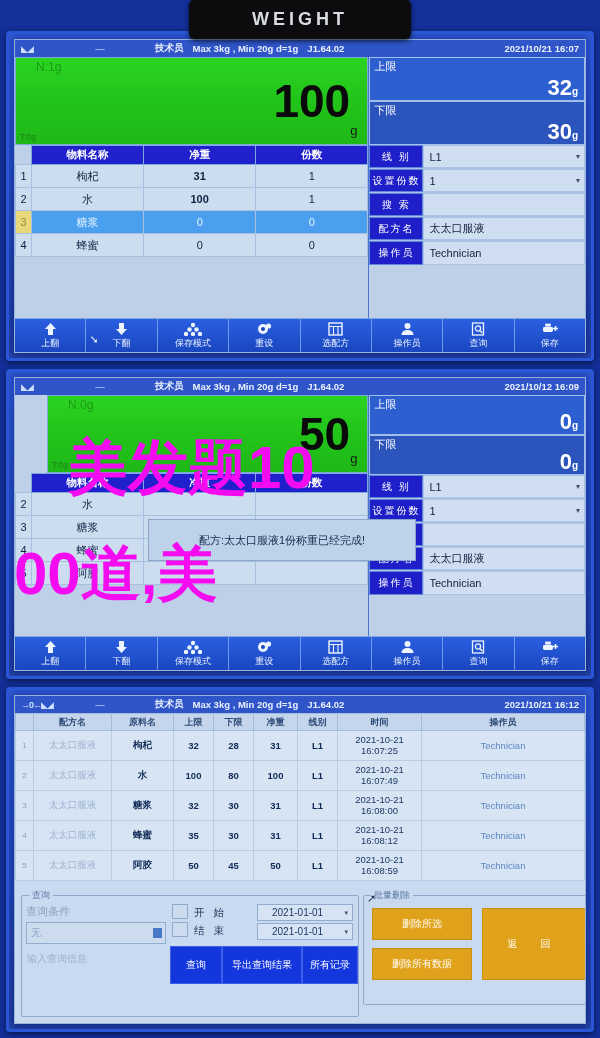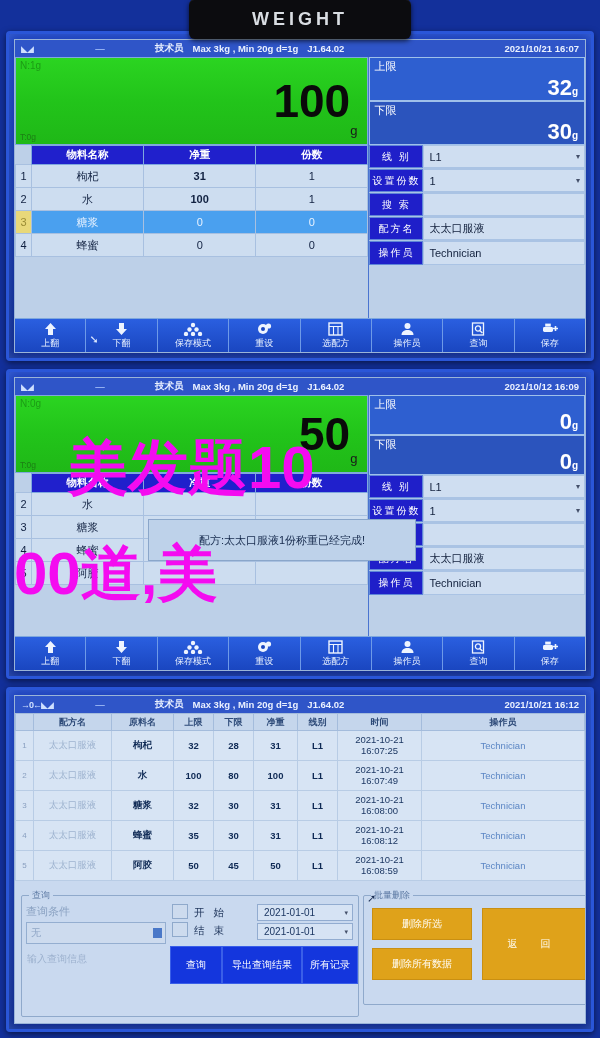--- a/index.html
+++ b/index.html
@@ -57,25 +57,25 @@
   .left { width: 62%; display: flex; flex-direction: column; }
   .right { width: 38%; display: flex; flex-direction: column; border-left: 1px solid #4a74d0; }
 
   .bigdisp {
     position: relative; height: 88px;
     background: linear-gradient(180deg,#2bd421 0%, #22c41a 50%, #1fb817 100%);
     border: 1px solid #7fa8dd;
     display: flex; align-items: center; justify-content: flex-end;
     padding-right: 10px;
   }
-  .bigdisp.blank { background: linear-gradient(180deg,#2bd421 0%, #22c41a 50%, #1fb817 100%); }
+  .bigdisp.blank { background: linear-gradient(180deg,#2bd421 0%, #22c41a 50%, #1fb817 100%); margin-left: 32px; }
   .bignum { font-size: 46px; font-weight: bold; color: #0a0a0a; line-height: 1; }
   .bigunit { font-size: 13px; color: #1a1a1a; align-self: flex-end; padding-bottom: 6px; }
   .tare { position: absolute; left: 4px; bottom: 2px; font-size: 8.5px; color: #1c7f15; }
-  .netlbl { position: absolute; left: 4px; top: 2px; font-size: 10px; color: #1c9c15; }
+  .netlbl { position: absolute; left: 20px; top: 2px; font-size: 12px; color: #1c9c15; }
 
   
   table.mat { width: 100%; border-collapse: collapse; table-layout: fixed; }
   table.mat th {
     background: #2020cc; color: #fff; font-size: 10.5px; font-weight: bold;
     height: 19px; border: 1px solid #7fa8dd;
   }
   table.mat td {
     height: 23px; text-align: center; font-size: 11px; color: #102040;
     border: 1px solid #a8c0e0; background: #cdddf0;
@@ -156,21 +156,21 @@
   }
   .tinput .sq {
     position: absolute; right: 3px; top: 5px; width: 9px; height: 10px;
     background: #4a78c8;
   }
   .ph { font-size: 10px; color: #9db2cf; }
   .dlabel { font-size: 10.5px; color: #22385e; letter-spacing: 3px; }
   .dcombo {
     background: #d6e3f4; border: 1px solid #92acd0; height: 17px; width: 96px;
     font-size: 10px; color: #17325e; display: flex; align-items: center;
-    padding-left: 6px; position: relative;
+    padding-left: 14px; position: relative;
   }
   .dcombo .caret { position: absolute; right: 4px; font-size: 7px; color: #44506a; }
   .chk { width: 16px; height: 15px; background: #cddbee; border: 1px solid #8fa9cb; }
   .bbtn {
     background: #1436dd; color: #fff; font-size: 10px;
     display: flex; align-items: center; justify-content: center;
     border: 1px solid #3a5fe8; height: 38px;
   }
   .obtn {
     background: #dfa21a; color: #fffdf5; font-size: 10px;

